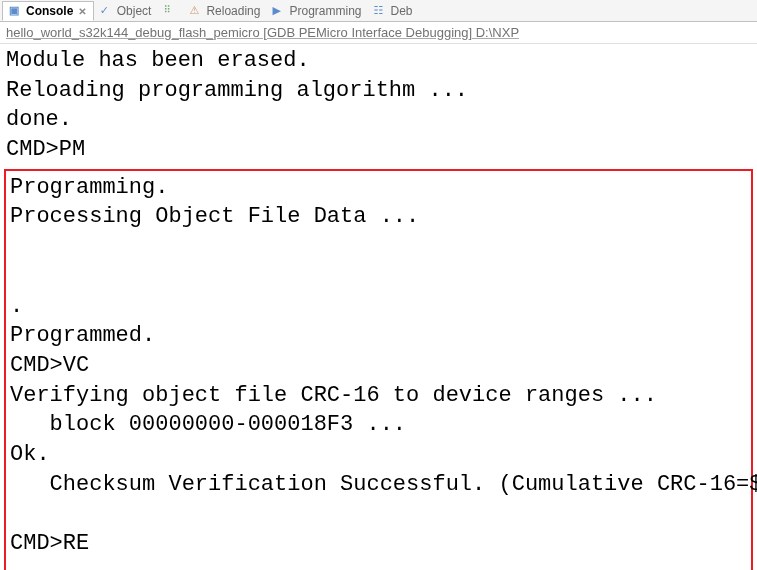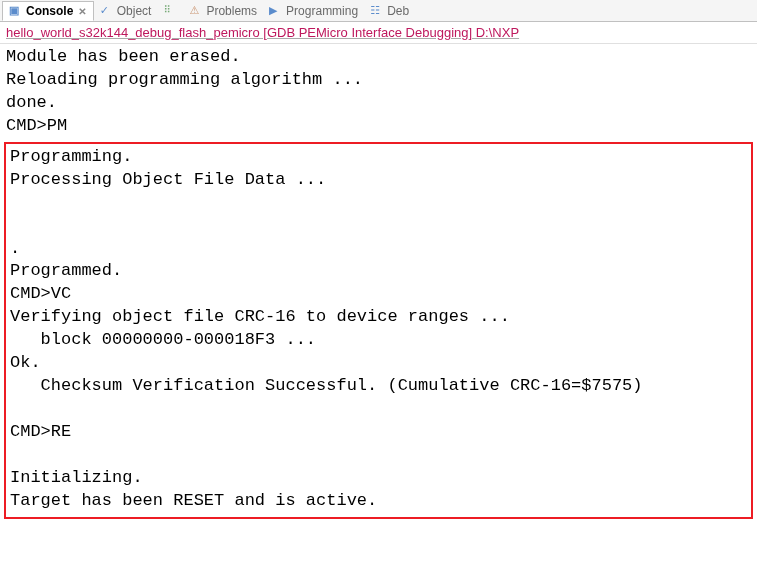--- a/index.html
+++ b/index.html
@@ -48,31 +48,31 @@
       font-size: 10px;
     }
     .icon-console { color: #5b8ccc; font-size: 11px; }
     .icon-tasks { color: #5b8ccc; font-size: 11px; }
     .icon-registers { color: #7a7; font-size: 10px; }
     .icon-problems { color: #c97; font-size: 11px; }
     .icon-executables { color: #5b8ccc; font-size: 11px; }
     .icon-debug { color: #5b8ccc; font-size: 11px; }
     .subtitle {
       padding: 3px 6px;
-      color: #be185d;
+      color: #737373;
       font-size: 13px;
       border-bottom: 1px solid #e0e0e0;
       text-decoration: underline;
       text-decoration-color: #aaa;
       white-space: nowrap;
       overflow: hidden;
     }
     .console-output {
       font-family: Consolas, "Courier New", monospace;
-      font-size: 17px;
+      font-size: 22px;
       color: #000;
       padding: 2px 6px;
       line-height: 1.35;
       white-space: pre;
     }
     .highlight-box {
       border: 2px solid #ed1c24;
       margin: 2px 4px 4px 4px;
       padding: 2px 4px 4px 4px;
     }
@@ -89,21 +89,21 @@
   </div>
   <div class="tab">
     <span class="icon icon-tasks">✓</span>
     <span>Object</span>
   </div>
   <div class="tab">
     <span class="icon icon-registers">⠿</span>
   </div>
   <div class="tab">
     <span class="icon icon-problems">⚠</span>
-    <span>Problems</span>
+    <span>Reloading</span>
   </div>
   <div class="tab">
     <span class="icon icon-executables">▶</span>
     <span>Programming</span>
   </div>
   <div class="tab">
     <span class="icon icon-debug">☷</span>
     <span>Deb</span>
   </div>
 </div>

